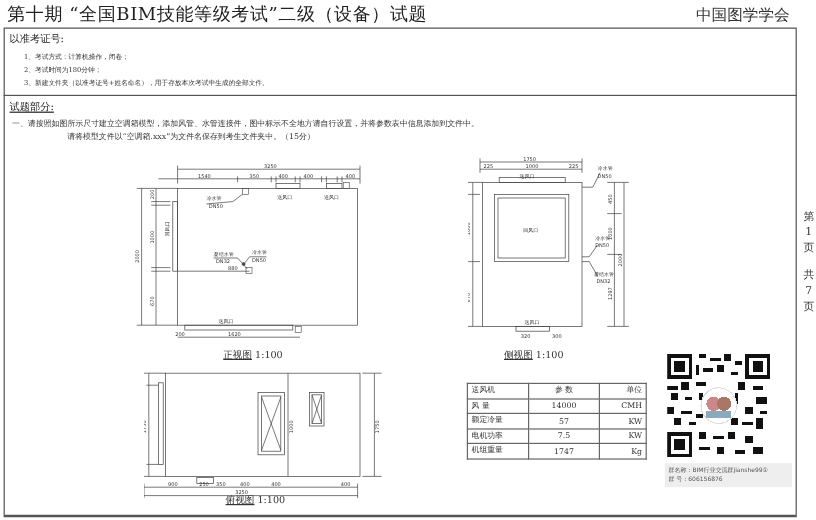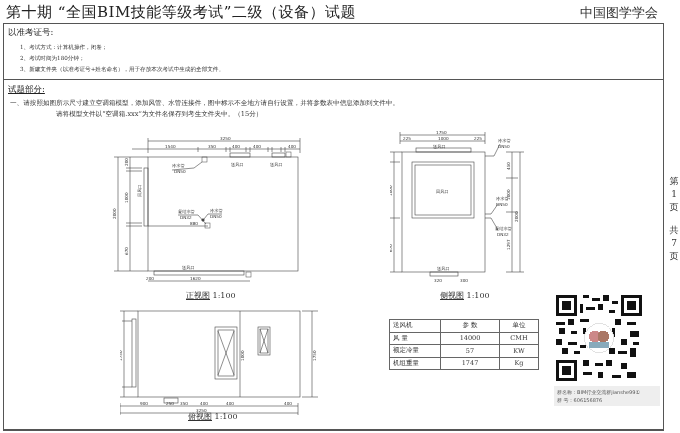--- a/index.html
+++ b/index.html
@@ -12,21 +12,21 @@
   .req-item{position:absolute;left:20px;font-size:5.6px;color:#333;}
   .sec-title{position:absolute;left:8px;top:84px;font-size:8.5px;text-decoration:underline;}
   .q-line{position:absolute;font-size:6.6px;color:#333;white-space:nowrap;}
   .pager{position:absolute;left:668px;top:175px;width:12px;font-size:9px;line-height:13px;text-align:center;color:#333;}
   .pager span{display:block;}
   svg text{font-family:"DejaVu Sans","Liberation Sans",sans-serif;}
   .tbl{position:absolute;left:389px;top:319px;border-collapse:collapse;font-size:6.5px;color:#333;border-radius:21px;}
   .tbl td{border:1px solid #666;height:11.5px;padding:0 3px;}
   .tbl td.c1{width:44px;}
   .tbl td.c2{width:52px;text-align:center;margin-left:20px;}
-  .tbl td.c3{width:32px;text-align:center;}
+  .tbl td.c3{width:32px;text-align:right;}
   .qr{position:absolute;left:556px;top:295px;width:86px;height:86px;}
   .qr-caption{position:absolute;left:554px;top:386px;width:100px;background:#eee;font-family:"DejaVu Sans","Liberation Sans",sans-serif;font-size:5px;color:#555;padding:2px 3px;line-height:8px;}
   .drawing-caption{position:absolute;font-size:8px;color:#333;}
   .drawing-caption u{text-decoration:underline;}
 </style>
 </head>
 <body>
 
 <div class="title">第十期 “全国BIM技能等级考试”二级（设备）试题</div>
 <div class="org">中国图学学会</div>
@@ -172,21 +172,21 @@
     <text x="44" y="152">320</text>
       <text x="70" y="152">300</text>
     <text x="2" y="66" transform="rotate(-90 2 66)">1000</text>
     <text x="2" y="122" transform="rotate(-90 2 122)">670</text>
     <text x="120" y="40" transform="rotate(-90 120 40)">450</text>
     <text x="120" y="70" transform="rotate(-90 120 70)">1000</text>
     <text x="120" y="120" transform="rotate(-90 120 120)">1297</text>
     <text x="128" y="92" transform="rotate(-90 128 92)">2000</text>
   </g>
 </svg>
-<div class="drawing-caption" style="left:440px;top:290px;"><u>侧视图</u> <span>1:100</span></div>
+<div class="drawing-caption" style="left:420px;top:290px;"><u>侧视图</u> <span>1:100</span></div>
 
 <svg style="position:absolute;left:120px;top:305px;" width="200" height="110" viewBox="0 0 200 110">
   <g stroke="#444" stroke-width="0.6" fill="none">
     <rect x="18" y="6" width="162" height="86"></rect>
     <rect x="12" y="14" width="4" height="68"></rect>
     <line x1="120" y1="6" x2="120" y2="92"></line>
     <rect x="95" y="22" width="22" height="52"></rect>
     <line x1="98" y1="26" x2="114" y2="70"></line>
       <line x1="114" y1="26" x2="98" y2="70"></line>
     <rect x="98" y="25" width="16" height="46"></rect>
@@ -234,20 +234,25 @@
     <td class="c3">单位</td>
   </tr>
   <tr>
     <td class="c1">风  量</td>
     <td class="c2">14000</td>
     <td class="c3">CMH</td>
   </tr>
   <tr>
     <td class="c1">额定冷量</td>
     <td class="c2">57</td>
+    <td class="c3">KW</td>
+  </tr>
+  <tr>
+    <td class="c1">电机功率</td>
+    <td class="c2">7.5</td>
     <td class="c3">KW</td>
   </tr>
   <tr>
     <td class="c1">机组重量</td>
     <td class="c2">1747</td>
     <td class="c3">Kg</td>
   </tr>
 </tbody>
   </table>
 

